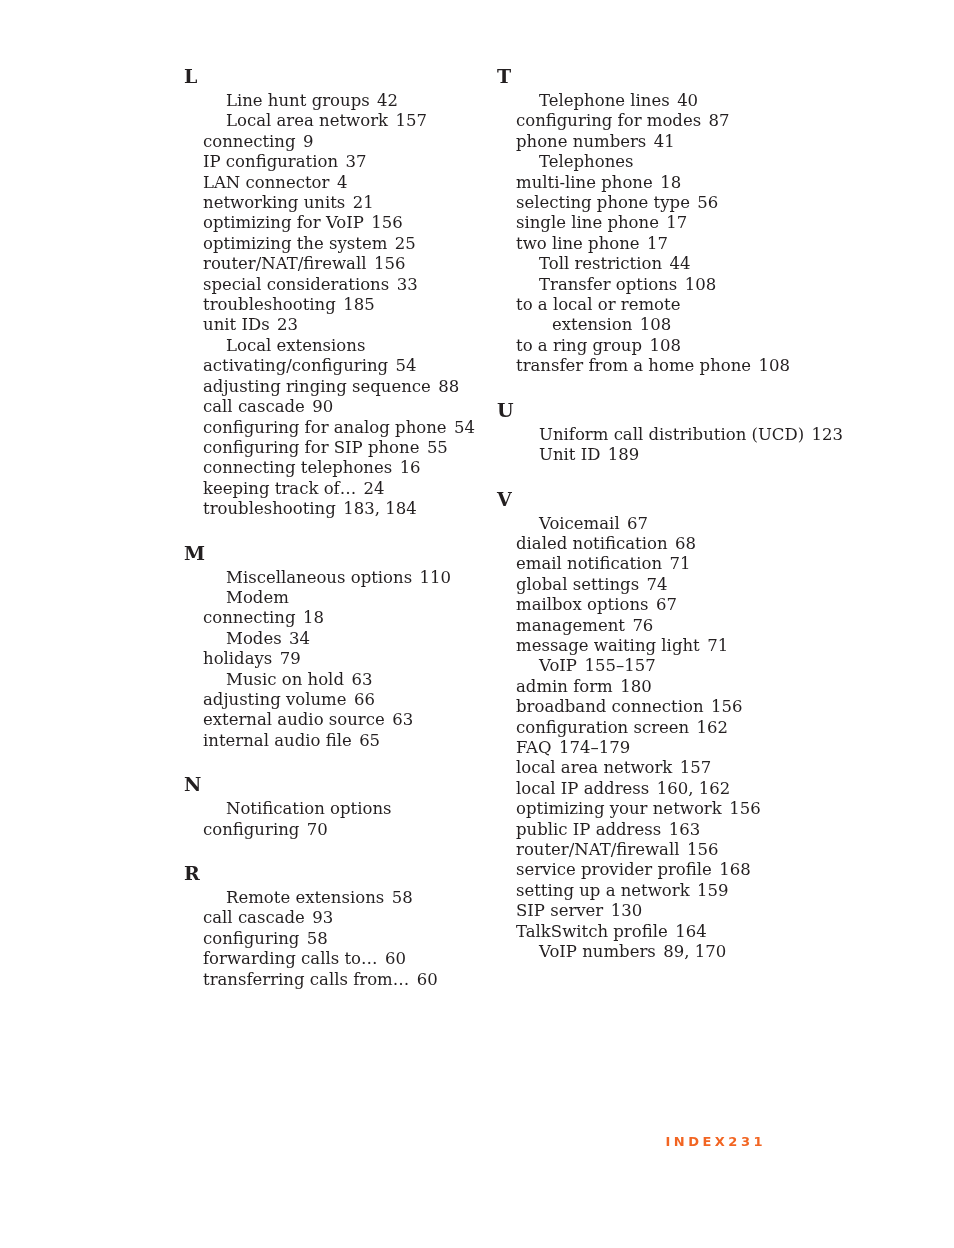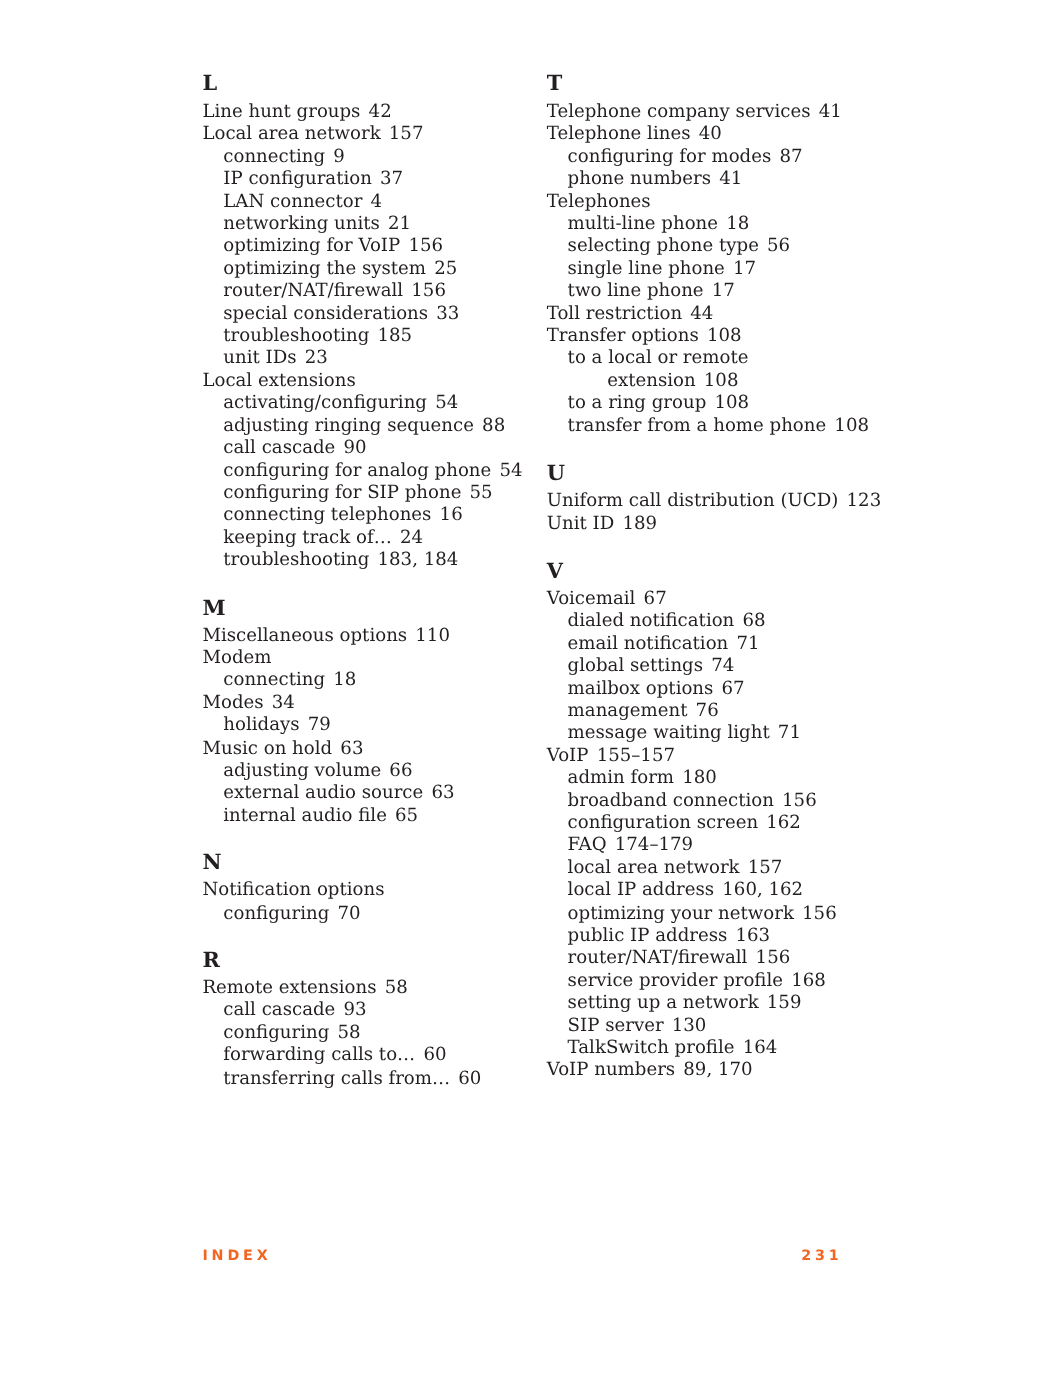--- a/index.html
+++ b/index.html
@@ -23,31 +23,31 @@
   .col-right { left: 497px; width: 440px; }
   .section { margin: 0; }
   .heading {
     font-size: 19px;
     font-weight: bold;
     line-height: 24px;
     margin: 21px 0 3px 0;
   }
   .section:first-child .heading { margin-top: 0; }
   .entry { white-space: nowrap; }
-  .entry.lvl0 { padding-left: 0; }
+  .entry.lvl0 { padding-left: 0; margin-left: 42px; }
   .entry.lvl1 { padding-left: 19px; }
   .entry.lvl2 { padding-left: 55px; }
   .pages { margin-left: 0.45em; }
   .footer {
     position: absolute;
     left: 184px;
     right: 188px;
     top: 1134px;
     display: flex;
-    justify-content: space-between;
+    justify-content: flex-end;
     align-items: baseline;
     font-family: "DejaVu Sans", "Liberation Sans", sans-serif;
     font-size: 13px;
     font-weight: bold;
     letter-spacing: 3.5px;
     color: #f26522;
   }
 </style>
 </head>
 <body>
@@ -100,21 +100,20 @@
         <div class="entry lvl0"><span class="label">Remote extensions</span><span class="pages">58</span></div>
         <div class="entry lvl1"><span class="label">call cascade</span><span class="pages">93</span></div>
         <div class="entry lvl1"><span class="label">configuring</span><span class="pages">58</span></div>
         <div class="entry lvl1"><span class="label">forwarding calls to…</span><span class="pages">60</span></div>
         <div class="entry lvl1"><span class="label">transferring calls from…</span><span class="pages">60</span></div>
       </div>
     </div>
   <div class="col col-right">
       <div class="section">
         <div class="heading">T</div>
-        <div class="entry lvl0"><span class="label">Telephone company services</span><span class="pages">41</span></div>
         <div class="entry lvl0"><span class="label">Telephone lines</span><span class="pages">40</span></div>
         <div class="entry lvl1"><span class="label">configuring for modes</span><span class="pages">87</span></div>
         <div class="entry lvl1"><span class="label">phone numbers</span><span class="pages">41</span></div>
         <div class="entry lvl0"><span class="label">Telephones</span></div>
         <div class="entry lvl1"><span class="label">multi-line phone</span><span class="pages">18</span></div>
         <div class="entry lvl1"><span class="label">selecting phone type</span><span class="pages">56</span></div>
         <div class="entry lvl1"><span class="label">single line phone</span><span class="pages">17</span></div>
         <div class="entry lvl1"><span class="label">two line phone</span><span class="pages">17</span></div>
         <div class="entry lvl0"><span class="label">Toll restriction</span><span class="pages">44</span></div>
         <div class="entry lvl0"><span class="label">Transfer options</span><span class="pages">108</span></div>

